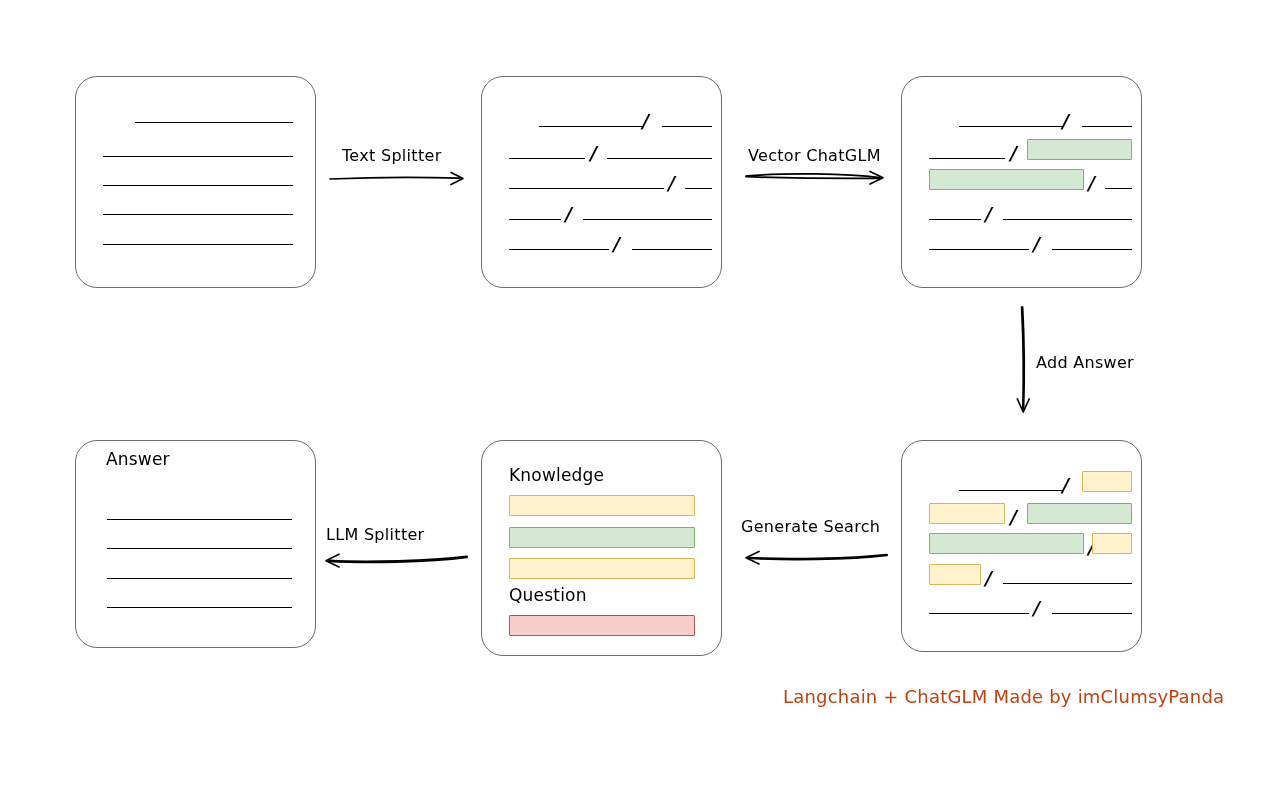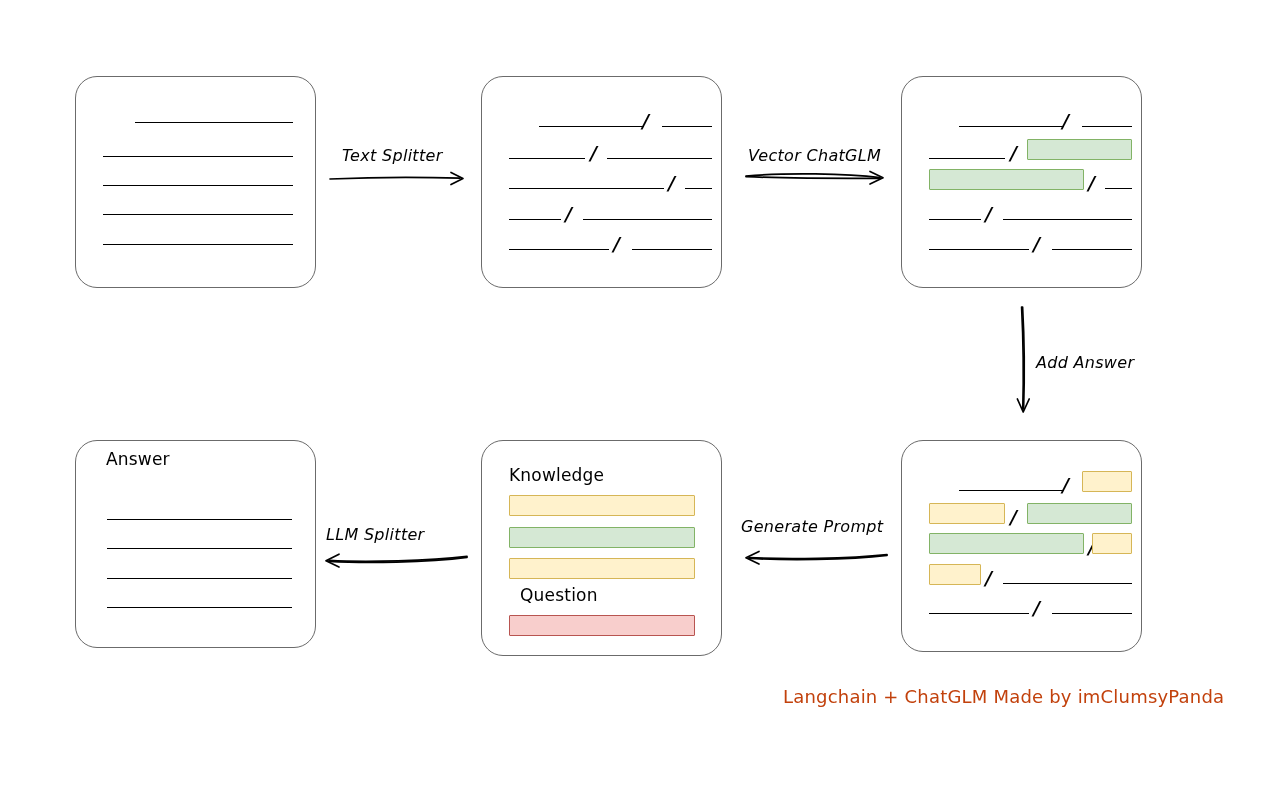--- a/index.html
+++ b/index.html
@@ -69,21 +69,20 @@
     white-space: nowrap;
   }
 
   
   .edge-label {
     position: absolute;
     font-size: 16px;
     letter-spacing: .3px;
     color: #000000;
     white-space: nowrap;
-    font-style: italic;
   }
 
   .arrow-svg {
     position: absolute;
     overflow: visible;
   }
   .arrow-svg path {
     fill: none;
     stroke: #000000;
     stroke-width: 1.7;
@@ -197,33 +196,33 @@
 
     <div class="bar yellow" style="left:27px;  top:123px; width:52px;"></div>
     <div class="slash" style="left:83px;  top:142px;">/</div>
     <div class="seg" style="left:101px; top:142px; width:129px;"></div>
 
     <div class="seg" style="left:27px;  top:172px; width:100px;"></div>
     <div class="slash" style="left:131px; top:172px;">/</div>
     <div class="seg" style="left:150px; top:172px; width:80px;"></div>
   </div>
 
-  <div class="edge-label" style="left:741px; top:517px;">Generate Prompt</div>
+  <div class="edge-label" style="left:741px; top:517px;">Generate Search</div>
   <svg class="arrow-svg" style="left:737px; top:548px; width:152px; height:20px;" viewBox="0 0 152 20">
     <path d="M150,6.6 C112,10.6 50,11.6 12,9.6"></path>
     <path d="M150,7.4 C110,12.2 48,12.4 12,10.4"></path>
     <path class="head" d="M22,3.4 L9,9.8 L22,16"></path>
   </svg>
 
   <div class="doc-box" style="left:481px; top:440px; width:241px; height:216px;">
     <div class="box-label" style="left:27px; top:24px;text-align:center;">Knowledge</div>
     <div class="bar yellow" style="left:27px; top:54px;  width:186px;"></div>
     <div class="bar green" style="left:27px; top:86px;  width:186px;"></div>
     <div class="bar yellow" style="left:27px; top:117px; width:186px;"></div>
-    <div class="box-label" style="left:27px; top:144px;margin-left:11px;">Question</div>
+    <div class="box-label" style="left:27px; top:144px;">Question</div>
     <div class="bar red" style="left:27px; top:174px; width:186px;"></div>
   </div>
 
   <div class="edge-label" style="left:326px; top:525px;">LLM Splitter</div>
   <svg class="arrow-svg" style="left:317px; top:551px; width:152px; height:20px;" viewBox="0 0 152 20">
     <path d="M150,5.4 C112,9.8 50,11.4 12,9.4"></path>
     <path d="M150,6.4 C110,11.6 48,12.4 12,10.4"></path>
     <path class="head" d="M22,3.2 L9,9.8 L22,16"></path>
   </svg>
 

